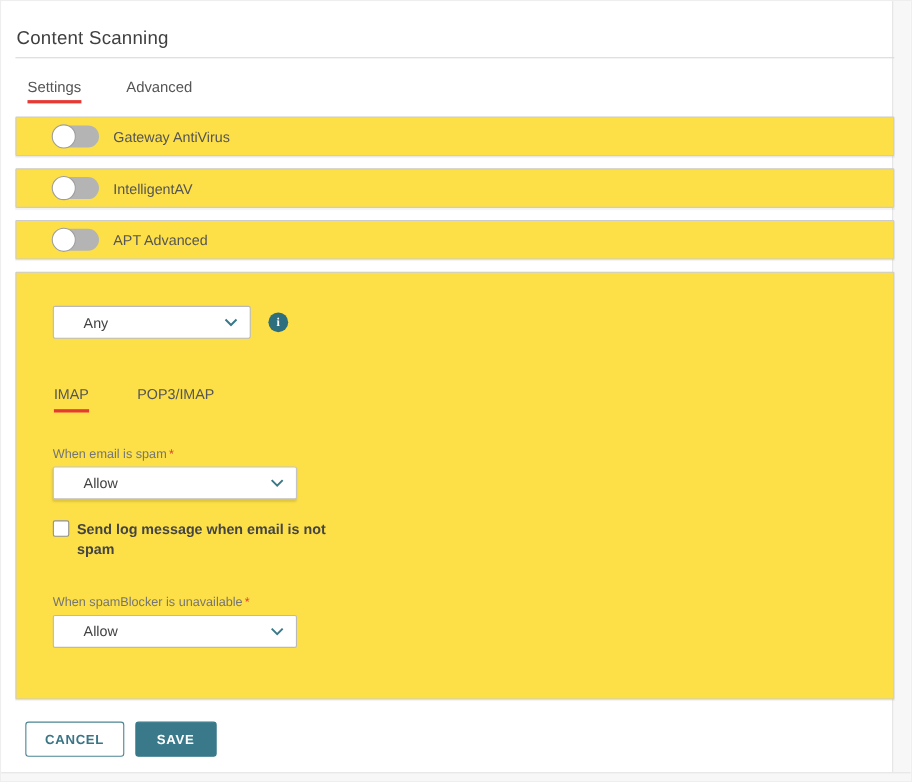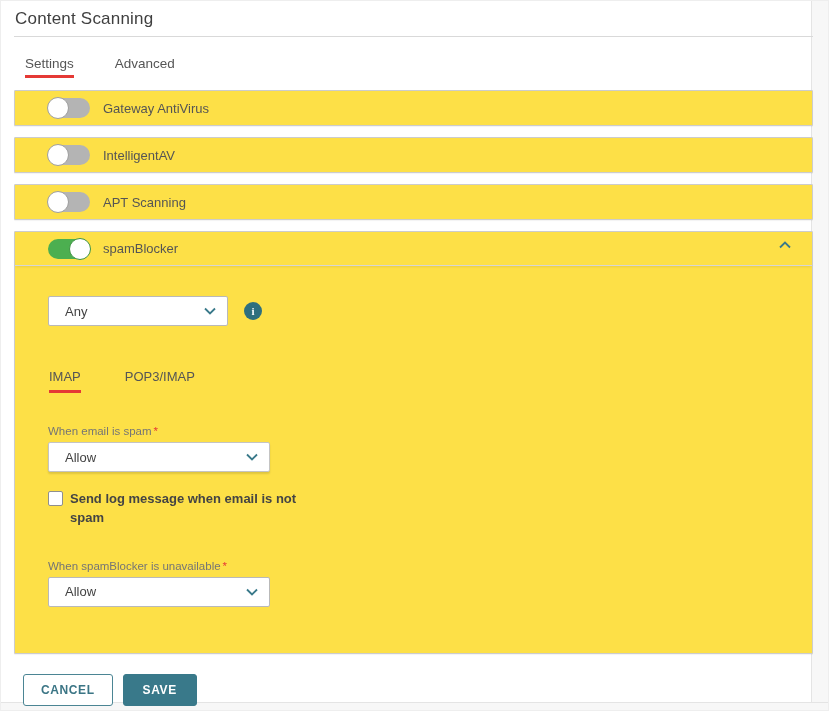--- a/index.html
+++ b/index.html
@@ -3,21 +3,21 @@
 <meta charset="utf-8">
 <style>
   * { margin:0; padding:0; box-sizing:border-box; }
   html,body { background:#fff; }
   body { font-family:"Liberation Sans","DejaVu Sans",sans-serif; }
   .page { position:relative; width:829px; height:711px; background:#ffffff; overflow:hidden; border:1px solid #eeeeee; }
   .edge-right { position:absolute; top:0; right:0; width:17px; height:100%; background:#f7f7f7; border-left:1px solid #e4e4e4; }
   .edge-bottom { position:absolute; bottom:0; left:0; width:100%; height:8px; background:#f7f7f7; border-top:1px solid #e4e4e4; }
   .content { position:absolute; top:0; left:0; width:812px; padding:0 0 0 13px; }
 
-  .page-title { font-size:17px; color:#3f3f3f; padding:8px 0 7px 1px; letter-spacing:0.2px; }
+  .page-title { font-size:17px; color:#3f3f3f; padding:24px 0 7px 1px; letter-spacing:0.2px; }
   .title-rule { height:1px; background:#d9d9d9; margin-right:0; }
 
   .tabs { display:flex; gap:41px; padding:19px 0 0 11px; }
   .tab { font-size:13.5px; color:#555555; padding-bottom:4px; border-bottom:3px solid transparent; cursor:pointer; }
   .tab.active { border-bottom-color:#e53935; }
 
   .cards { margin-top:12px; }
   .card { background:#fde047; border:1px solid #cccccc; border-radius:1px; margin-bottom:11px; box-shadow:0 1px 1px rgba(0,0,0,0.05); }
   .card-row { display:flex; align-items:center; height:34px; padding-left:33px; position:relative; }
   .card.expanded .card-row { border-bottom:1px solid #d6d6d6; box-shadow:0 2px 2px -1px rgba(0,0,0,0.08); }
@@ -29,21 +29,21 @@
   .toggle-label { font-size:13px; color:#555555; margin-left:13px; }
 
   .collapse-btn { position:absolute; right:21px; top:9px; cursor:pointer; line-height:0; }
 
   .card-body { padding:30px 0 46px 33px; }
 
   .field-label { font-size:11.5px; color:#757575; margin-bottom:5px; }
   .req { color:#e53935; margin-left:2px; }
 
   .select { position:relative; height:30px; background:#fff; border:1px solid #b9b9b9; border-radius:2px;
-            display:flex; align-items:center; padding:0 30px 0 16px; font-size:13px; color:#424242; cursor:pointer; }
+            display:flex; align-items:center; padding:0 30px 0 27px; font-size:13px; color:#424242; cursor:pointer; }
   .select.shadowed { border-color:#c4c4c4; box-shadow:0 2px 2px rgba(0,0,0,0.12); }
   .select .chev { position:absolute; right:11px; top:10px; line-height:0; }
   .w180 { width:180px; }
   .w230 { width:222px; }
 
   .region-row { display:flex; align-items:center; gap:16px; }
   .info-icon { width:18px; height:18px; border-radius:50%; background:#2e6f7e; color:#ffffff; font-size:11px;
                font-weight:bold; display:flex; align-items:center; justify-content:center; font-family:"Liberation Serif",serif; cursor:pointer; }
 
   .sub-tabs { display:flex; gap:44px; margin:43px 0 0 1px; }
@@ -96,36 +96,25 @@
             </div>
           <div class="toggle-label">IntelligentAV</div>
         </div>
       </div>
 
       <div class="card">
         <div class="card-row">
           <div class="toggle">
               <div class="knob"></div>
             </div>
-          <div class="toggle-label">APT Scanning</div>
+          <div class="toggle-label">APT Advanced</div>
         </div>
       </div>
 
       <div class="card expanded">
-        <div class="card-row">
-          <div class="toggle on">
-              <div class="knob"></div>
-            </div>
-          <div class="toggle-label">spamBlocker</div>
-          <div class="collapse-btn">
-            <svg width="12" height="8" viewBox="0 0 12 8">
-                <polyline points="1,6.5 6,1.5 11,6.5" fill="none" stroke="#39798a" stroke-width="1.8"></polyline>
-              </svg>
-          </div>
-        </div>
 
         <div class="card-body">
 
           <div class="region-row">
             <div class="select w180">
               <span>Any</span>
               <span class="chev">
                 <svg width="12" height="8" viewBox="0 0 12 8">
                     <polyline points="1,1.5 6,6.5 11,1.5" fill="none" stroke="#39798a" stroke-width="1.8"></polyline>
                   </svg>

